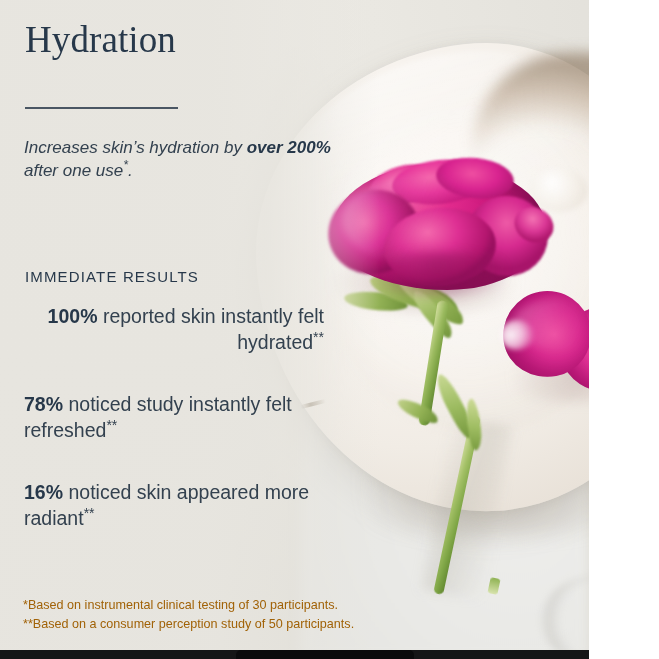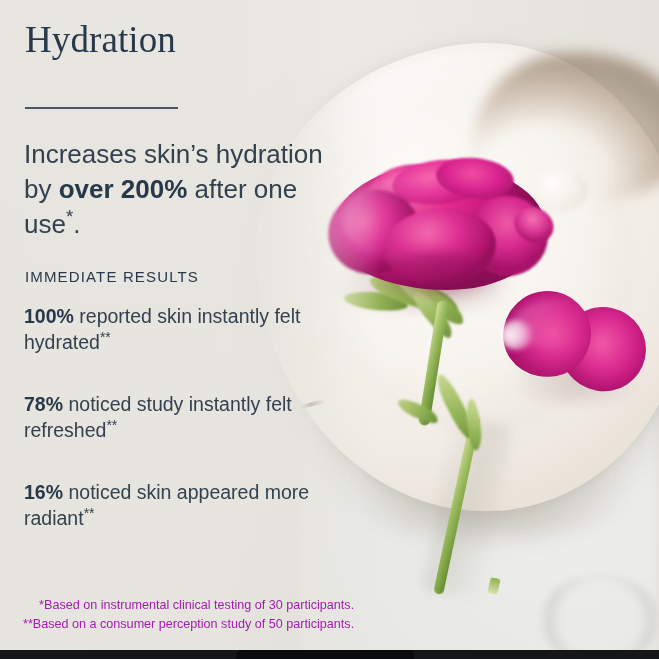--- a/index.html
+++ b/index.html
@@ -2,21 +2,21 @@
 <html><head>
 <meta charset="utf-8">
 <style>
   html, body {
     margin: 0;
     padding: 0;
     background: #ffffff;
   }
   #canvas {
     position: relative;
-    width: 659px;
+    width: 589px;
     height: 659px;
     overflow: hidden;
     background: #e6e4df;
     font-family: "Liberation Sans", sans-serif;
     -webkit-font-smoothing: antialiased;
   }
 
   
   .photo-layer {
     position: absolute;
@@ -361,23 +361,24 @@
     width: 153px;
     height: 2px;
     background: #4a5663;
   }
 
   .subhead {
     position: absolute;
     left: 24px;
     top: 137px;
     width: 330px;
-    font-size: 26px;
+    font-size: 17px;
     line-height: 1.34;
     color: #33414f;
+    font-style: italic;
   }
   .subhead b {
     font-weight: 700;
     color: #27384a;
   }
   sup.ast {
     font-size: 0.72em;
     vertical-align: super;
     line-height: 0;
   }
@@ -397,32 +398,31 @@
     left: 24px;
     width: 300px;
     font-size: 19.5px;
     line-height: 1.35;
     color: #33414f;
   }
   .stat .pct {
     font-weight: 700;
     color: #27384a;
   }
-  .stat-1 { top: 303px; }
+  .stat-1 { top: 303px; text-align: right; }
   .stat-2 { top: 391px; }
   .stat-3 { top: 479px; }
 
   .footnotes {
     position: absolute;
     left: 23px;
     top: 596px;
     font-size: 12.6px;
     line-height: 1.52;
-    color: #a21caf;
-    text-align: right;
+    color: #a16207;
   }
   .footnotes div { white-space: nowrap; }
 </style>
 </head>
 <body>
 
 <div id="canvas">
 
   <div class="photo-layer">
     <div class="backdrop"></div>

